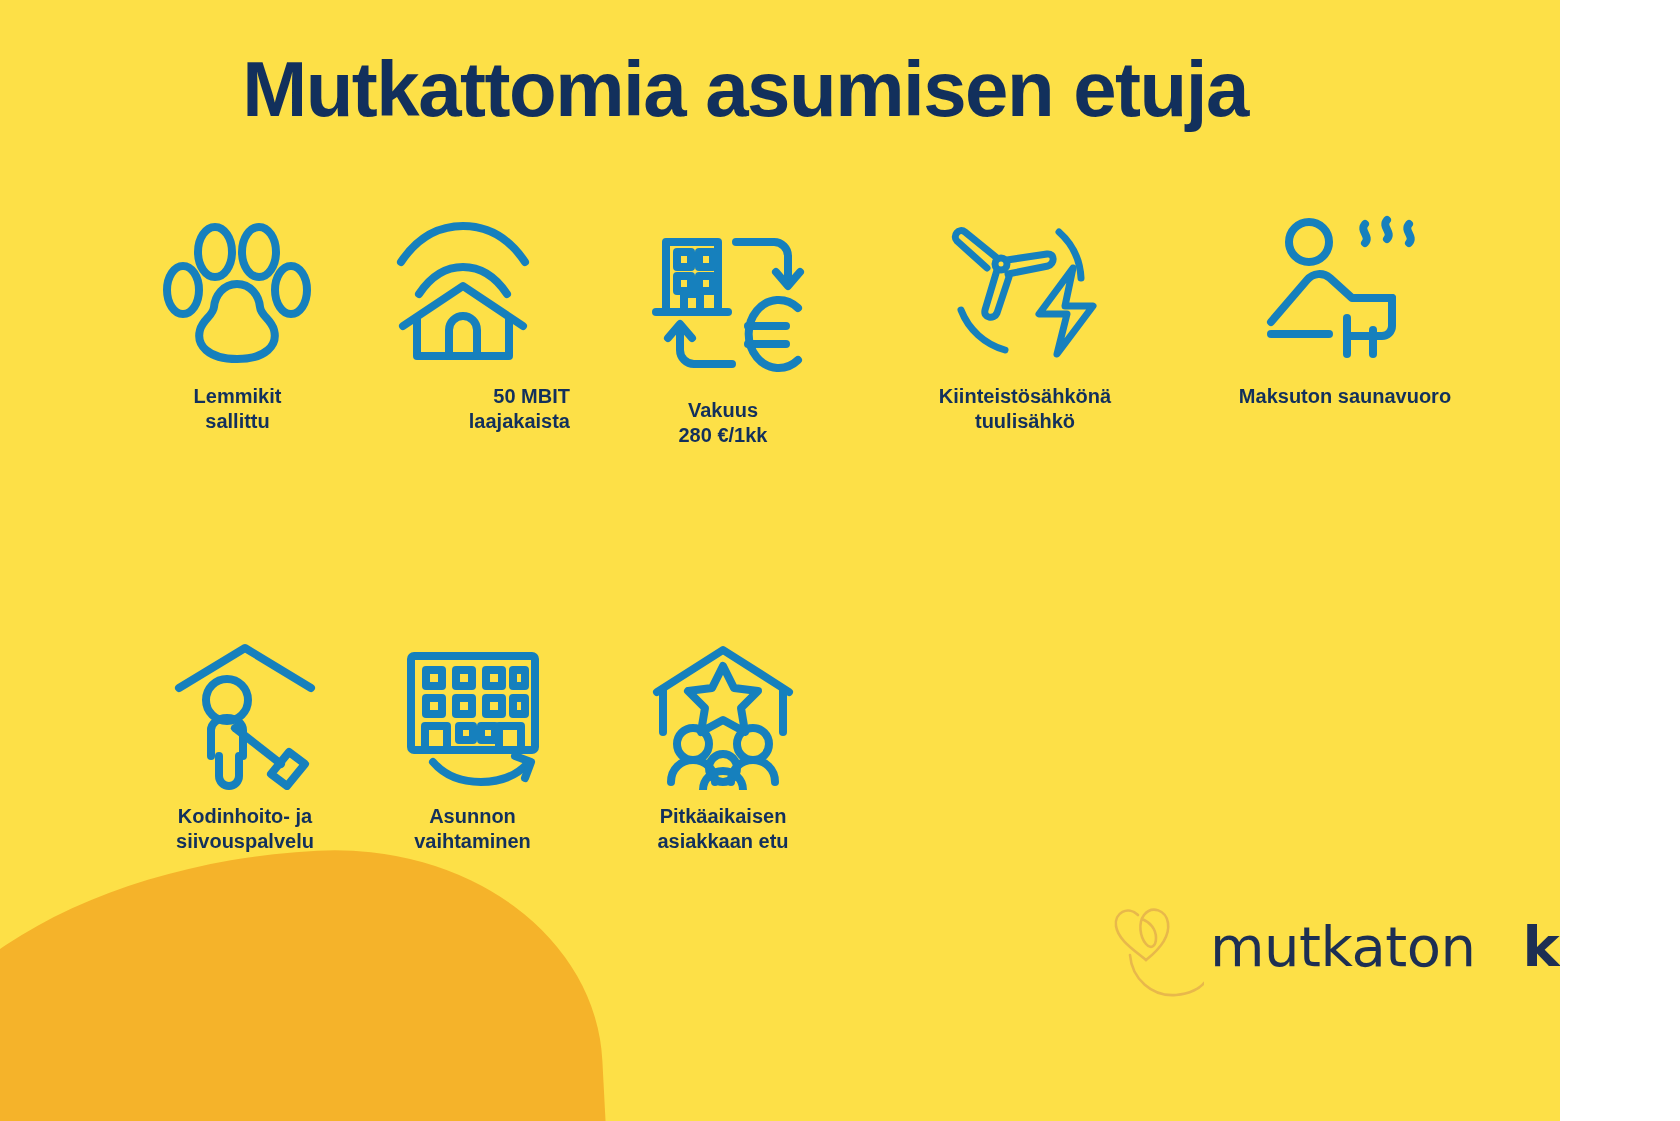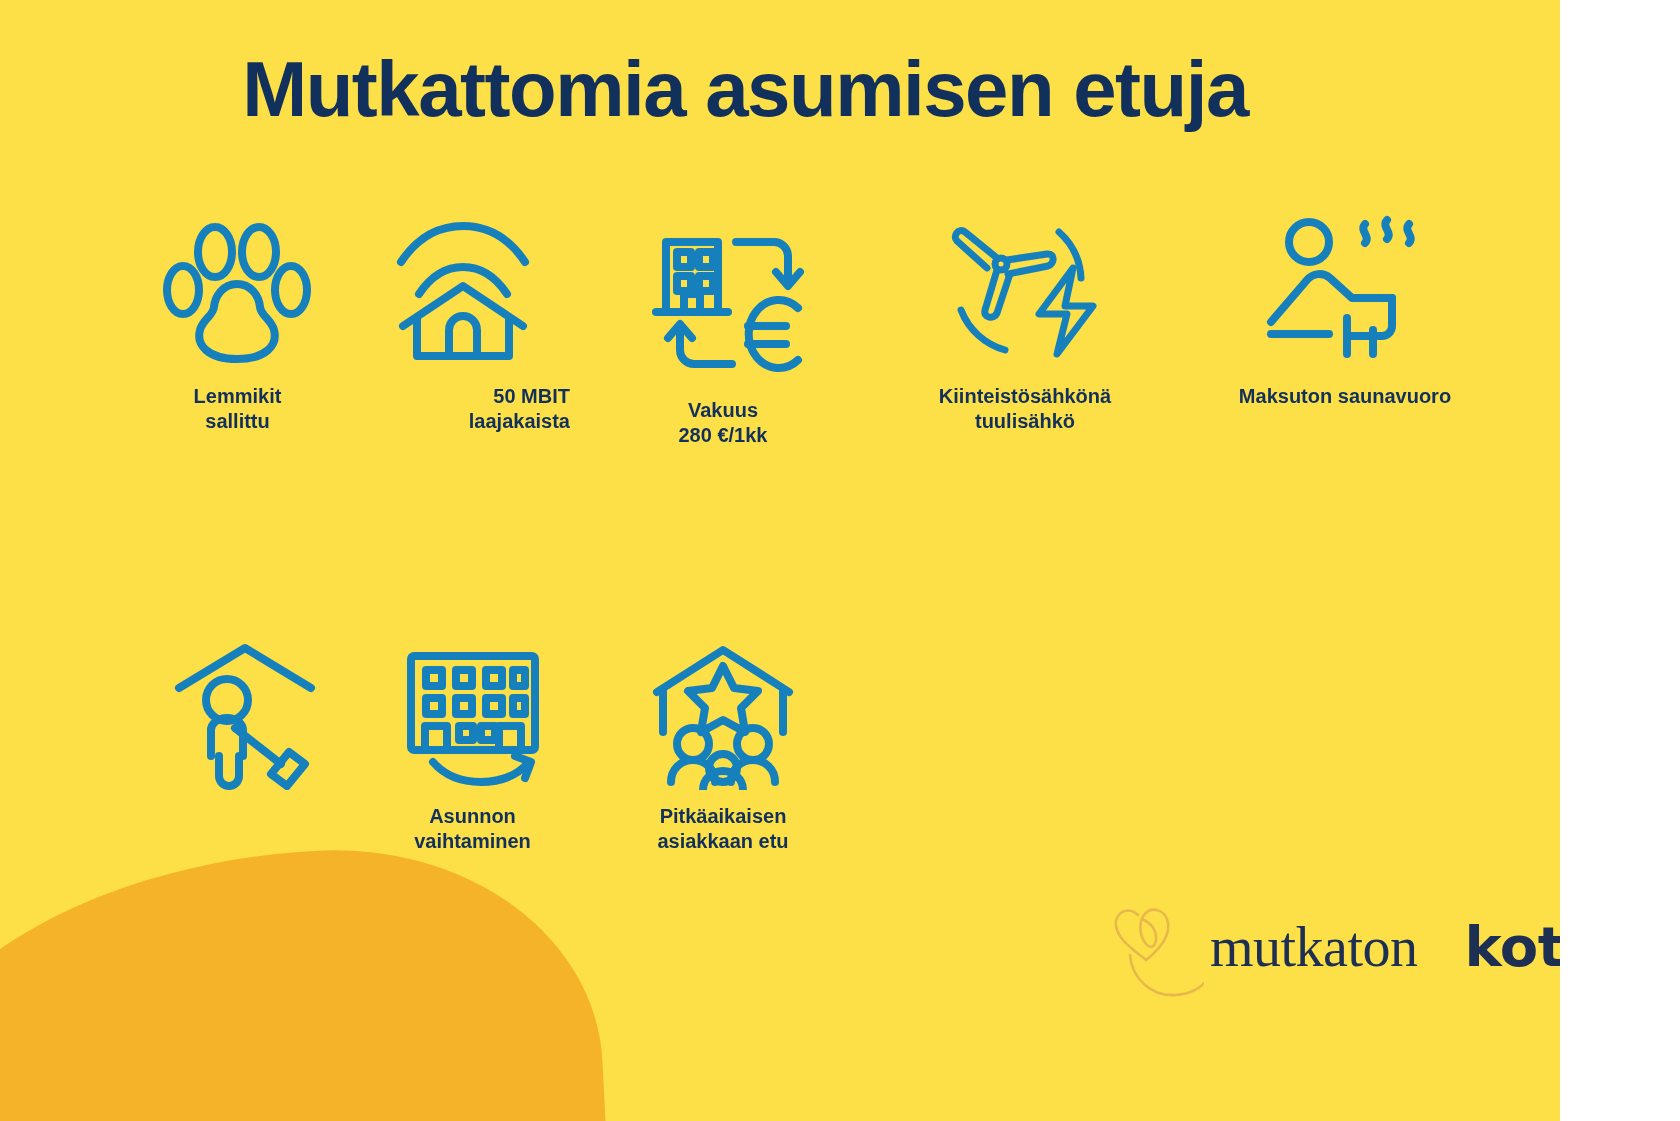--- a/index.html
+++ b/index.html
@@ -86,21 +86,21 @@
   }
   .logo-mark { width: 96px; height: 110px; flex: 0 0 auto; }
   .logo-text {
     font-size: 56px;
     color: #1d2f53;
     letter-spacing: -0.5px;
     margin-left: 6px;
     white-space: nowrap;
     font-family: "DejaVu Sans", sans-serif;
   }
-  .logo-text .light { font-weight: 400; font-family: Liberation Serif, serif; }
+  .logo-text .light { font-weight: 400; }
   .logo-text .bold { font-weight: 700; margin-left: 47px; }
 </style>
 </head>
 <body>
 
 <div class="page">
 
   <div class="title">Mutkattomia asumisen etuja</div>
 
   <div class="blob"></div>
@@ -210,20 +210,22 @@
           <svg width="160" height="150" viewBox="0 0 160 150" fill="none" stroke="#1680bd" stroke-width="8" stroke-linecap="round" stroke-linejoin="round">
             <path d="M14 48 80 8l66 40"></path>
             <circle cx="62" cy="60" r="21"></circle>
             <path d="M46 90c0-6 6-12 16-12s16 6 16 12v26"></path>
             <path d="M46 90v26"></path>
             <path d="M54 116v20a10 10 0 0 0 20 0v-20"></path>
             <path d="M70 88 116 124"></path>
             <path d="M124 112 106 134l16 12 18-22z"></path>
           </svg>
         </div>
+        <div class="label">Kodinhoito- ja
+siivouspalvelu</div>
       </div>
 
       <div class="cell" style="left:608px; top:0; width:230px;">
         <div class="icon-wrap">
           <svg width="165" height="150" viewBox="0 0 165 150" fill="none" stroke="#1680bd" stroke-width="8" stroke-linecap="round" stroke-linejoin="round">
             <path d="M16 52 82 10l66 42"></path>
             <path d="M22 50v42"></path>
             <path d="M142 50v42"></path>
             <path d="M82 26l11 22 24 3-17 17 4 24-22-12-22 12 4-24-17-17 24-3z"></path>
             <circle cx="52" cy="104" r="16"></circle>

